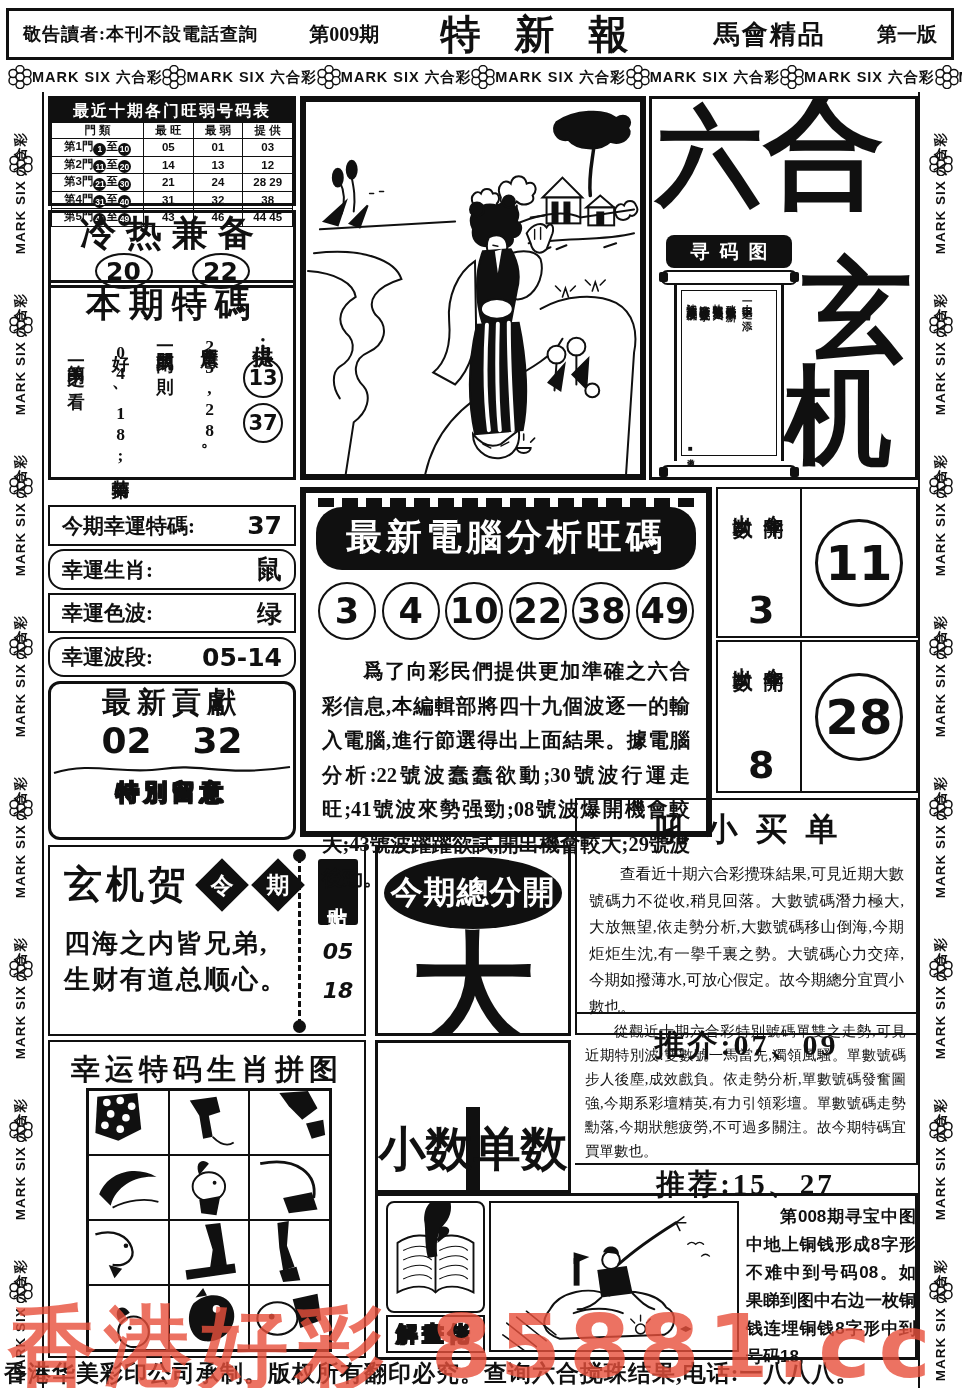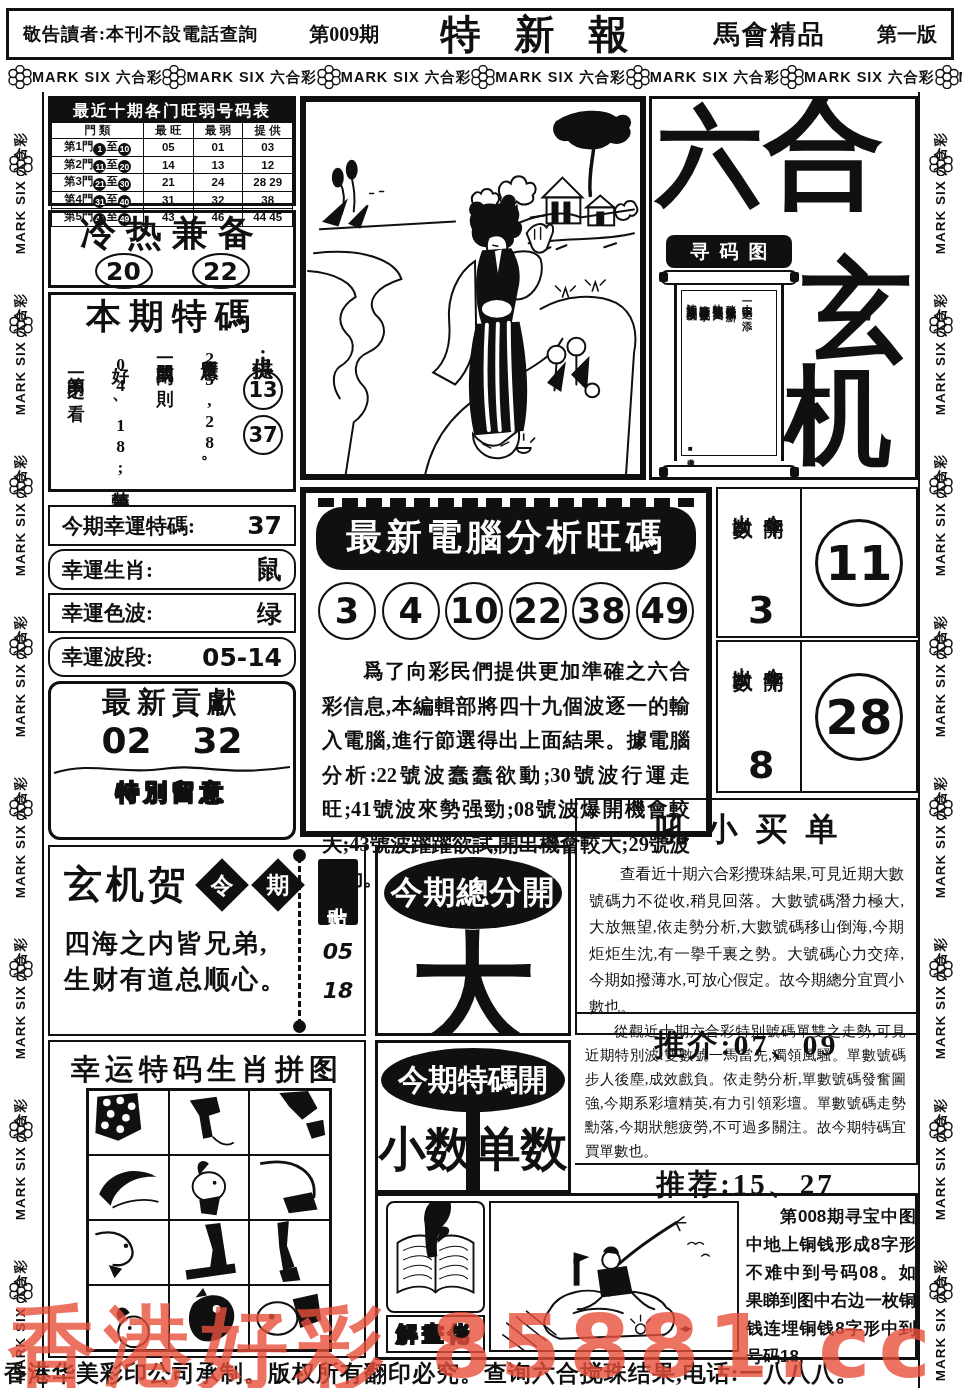--- a/index.html
+++ b/index.html
@@ -47,21 +47,21 @@
   vertical-align:-2px; }
 
 
 .coldhot-box { left:48px; top:210px; width:248px; height:78px; border:3px solid #101010; text-align:center; }
 .coldhot-title { font-size:36px; font-weight:900; letter-spacing:10px; line-height:40px; }
 .coldhot-nums { display:flex; justify-content:space-around; padding:0 24px; }
 .oval { width:58px; height:36px; border:2.5px solid #101010; border-radius:50%;
   display:flex; align-items:center; justify-content:center; font:700 25px "DejaVu Sans",sans-serif; }
 
 
-.special-box { left:48px; top:292px; width:248px; height:200px; border:3px solid #101010; }
+.special-box { left:48px; top:280px; width:248px; height:200px; border:3px solid #101010; }
 .special-title { text-align:center; font-size:35px; font-weight:900; letter-spacing:8px; line-height:44px; }
 .special-cols { display:flex; justify-content:space-between; padding:2px 10px 0 14px; height:150px; }
 .vcol { writing-mode:vertical-rl; text-orientation:upright; font-size:17.5px; font-weight:600;
   letter-spacing:1px; line-height:1.2; }
 .vcol.c0 { padding-top:22px; } .vcol.c1 { padding-top:12px; }
 .vcol.c2 { padding-top:8px; }  .vcol.c3 { padding-top:4px; }
 .offer-col { display:flex; flex-direction:column; align-items:center; gap:5px; }
 .offer-label { writing-mode:vertical-rl; text-orientation:upright; font-size:21px; font-weight:800; }
 .ncircle { width:40px; height:40px; border:2.5px solid #101010; border-radius:50%;
   display:flex; align-items:center; justify-content:center; font:700 21px "DejaVu Sans",sans-serif; }
@@ -699,21 +699,20 @@
   <div class="smallbuy-body">查看近十期六合彩攪珠結果,可見近期大數號碼力不從收,稍見回落。大數號碼潛力極大,大放無望,依走勢分析,大數號碼移山倒海,今期炬炬生沈,有一擧千裏之勢。大號碼心力交瘁,今期如撥薄水,可放心假定。故今期總分宜買小數也。</div>
   <div class="rec">推介:07、09</div>
 </div>
 
 <div class="abs total-box">
   <div class="badge total-badge">今期總分開</div>
   <div class="total-result">大</div>
 </div>
 
 <div class="spopen-box">
-  <div class="badge spopen-badge">今期特碼開</div>
   <div class="spopen-stem"></div>
   <div class="spopen-vals">
     <div>小数</div>
     <div>单数</div>
   </div>
 </div>
 <div class="abs spopen-text">
   <div class="spopen-body">從觀近十期六合彩特別號碼單雙之走勢,可見近期特別波:雙數號一馬當先,獨領風騷。單數號碼步人後塵,成效戲負。依走勢分析,單數號碼發奮圖強,今期系彩壇精英,有力引領彩壇。單數號碼走勢勳落,今期狀態疲勞,不可過多關注。故今期特碼宜買單數也。</div>
   <div class="rec">推荐:15、27</div>
 </div>

